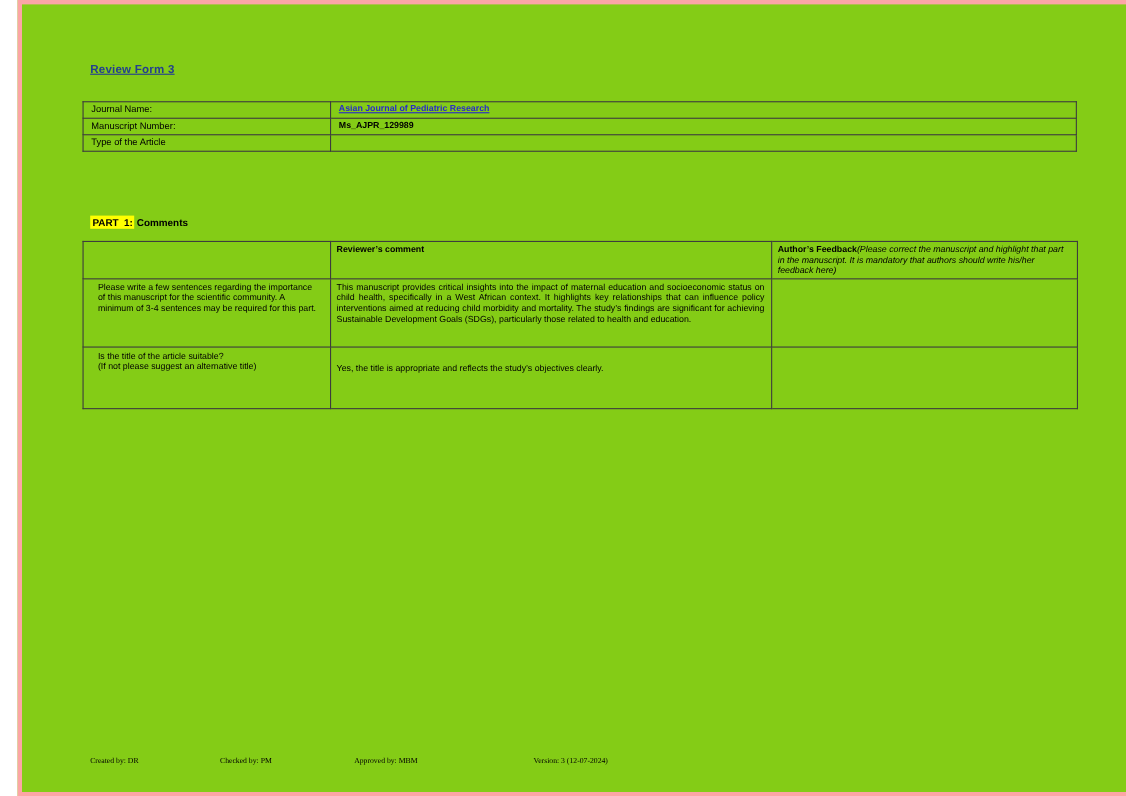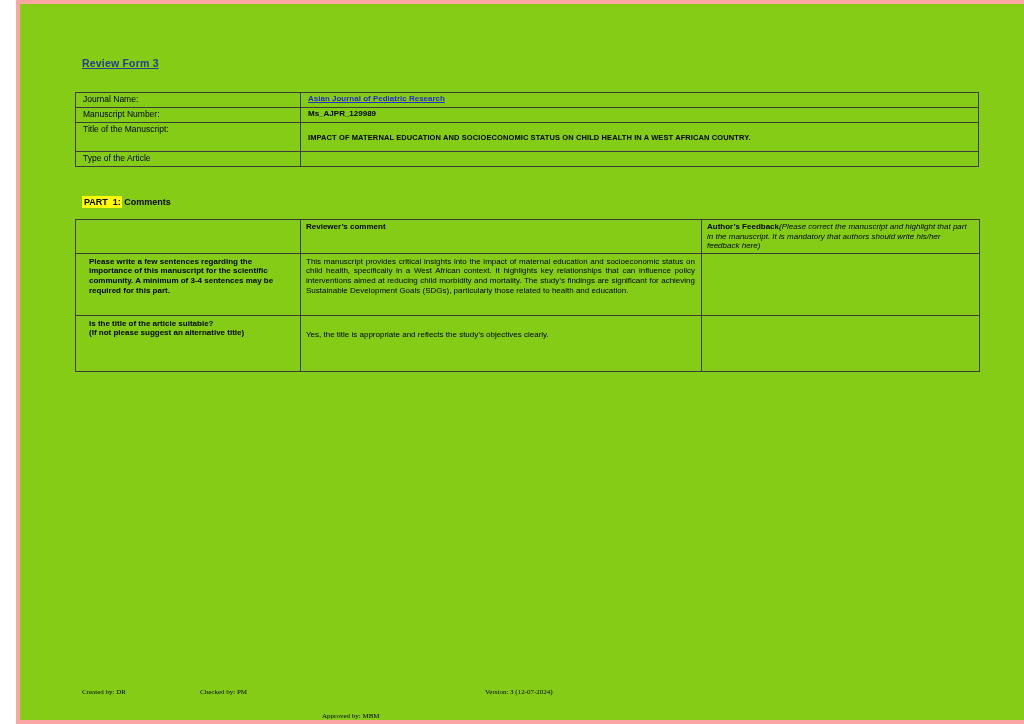--- a/index.html
+++ b/index.html
@@ -72,64 +72,60 @@
   .comments-table .col-q  { width: 225px; }
   .comments-table .col-c  { width: 401px; }
   .comments-table .col-f  { width: 278px; }
   .comments-table .hdr td { height: 30px; padding: 2px 5px; margin-top: 24px; }
   .comments-table .row1 td { height: 62px; }
   .comments-table .row2 td { height: 56px; }
   .hdr-reviewer { font-weight: bold; }
   .hdr-feedback .fb-bold { font-weight: bold; }
   .hdr-feedback .fb-italic { font-style: italic; }
   .q-cell {
-    font-weight: bold;
+    font-weight: normal;
     padding: 3px 9px 2px 13px;
   }
   .q-pre { white-space: pre-line; }
   .c-cell {
     padding: 3px 6px 2px 5px;
     text-align: justify;
   }
   .c-cell.pad-top { padding-top: 14px; text-align: left; }
   
   .footer {
     position: absolute; left: 0; top: 684px;
     width: 1024px; height: 12px;
     font-family: "Liberation Serif", serif;
     font-size: 7px;
     color: #000;
     padding-left: 32px;
   }
   .footer span { position: absolute; top: 0; white-space: nowrap; }
   .f-created  { left: 62px; }
   .f-checked  { left: 180px; }
-  .f-approved { left: 302px; margin-top: 24px; }
+  .f-approved { left: 302px; }
   .f-version  { left: 465px; }
 </style>
 </head>
 <body>
 
 <div class="page">
 
   <div class="heading">Review Form 3</div>
 
   <table class="info-table">
     <tbody>
       <tr class="r1">
         <td class="label">Journal Name:</td>
         <td class="value"><span class="journal-link">Asian Journal of Pediatric Research</span></td>
       </tr>
       <tr class="r2">
         <td class="label">Manuscript Number:</td>
         <td class="value">Ms_AJPR_129989</td>
-      </tr>
-      <tr class="r3">
-        <td class="label">Title of the Manuscript:</td>
-        <td class="value">IMPACT OF MATERNAL EDUCATION AND SOCIOECONOMIC STATUS ON CHILD HEALTH IN A WEST AFRICAN COUNTRY.</td>
       </tr>
       <tr class="r4">
         <td class="label">Type of the Article</td>
         <td class="value"></td>
       </tr>
     </tbody>
   </table>
 
   <div class="part-heading">
     <span class="part-hl">PART&nbsp; 1:</span>

